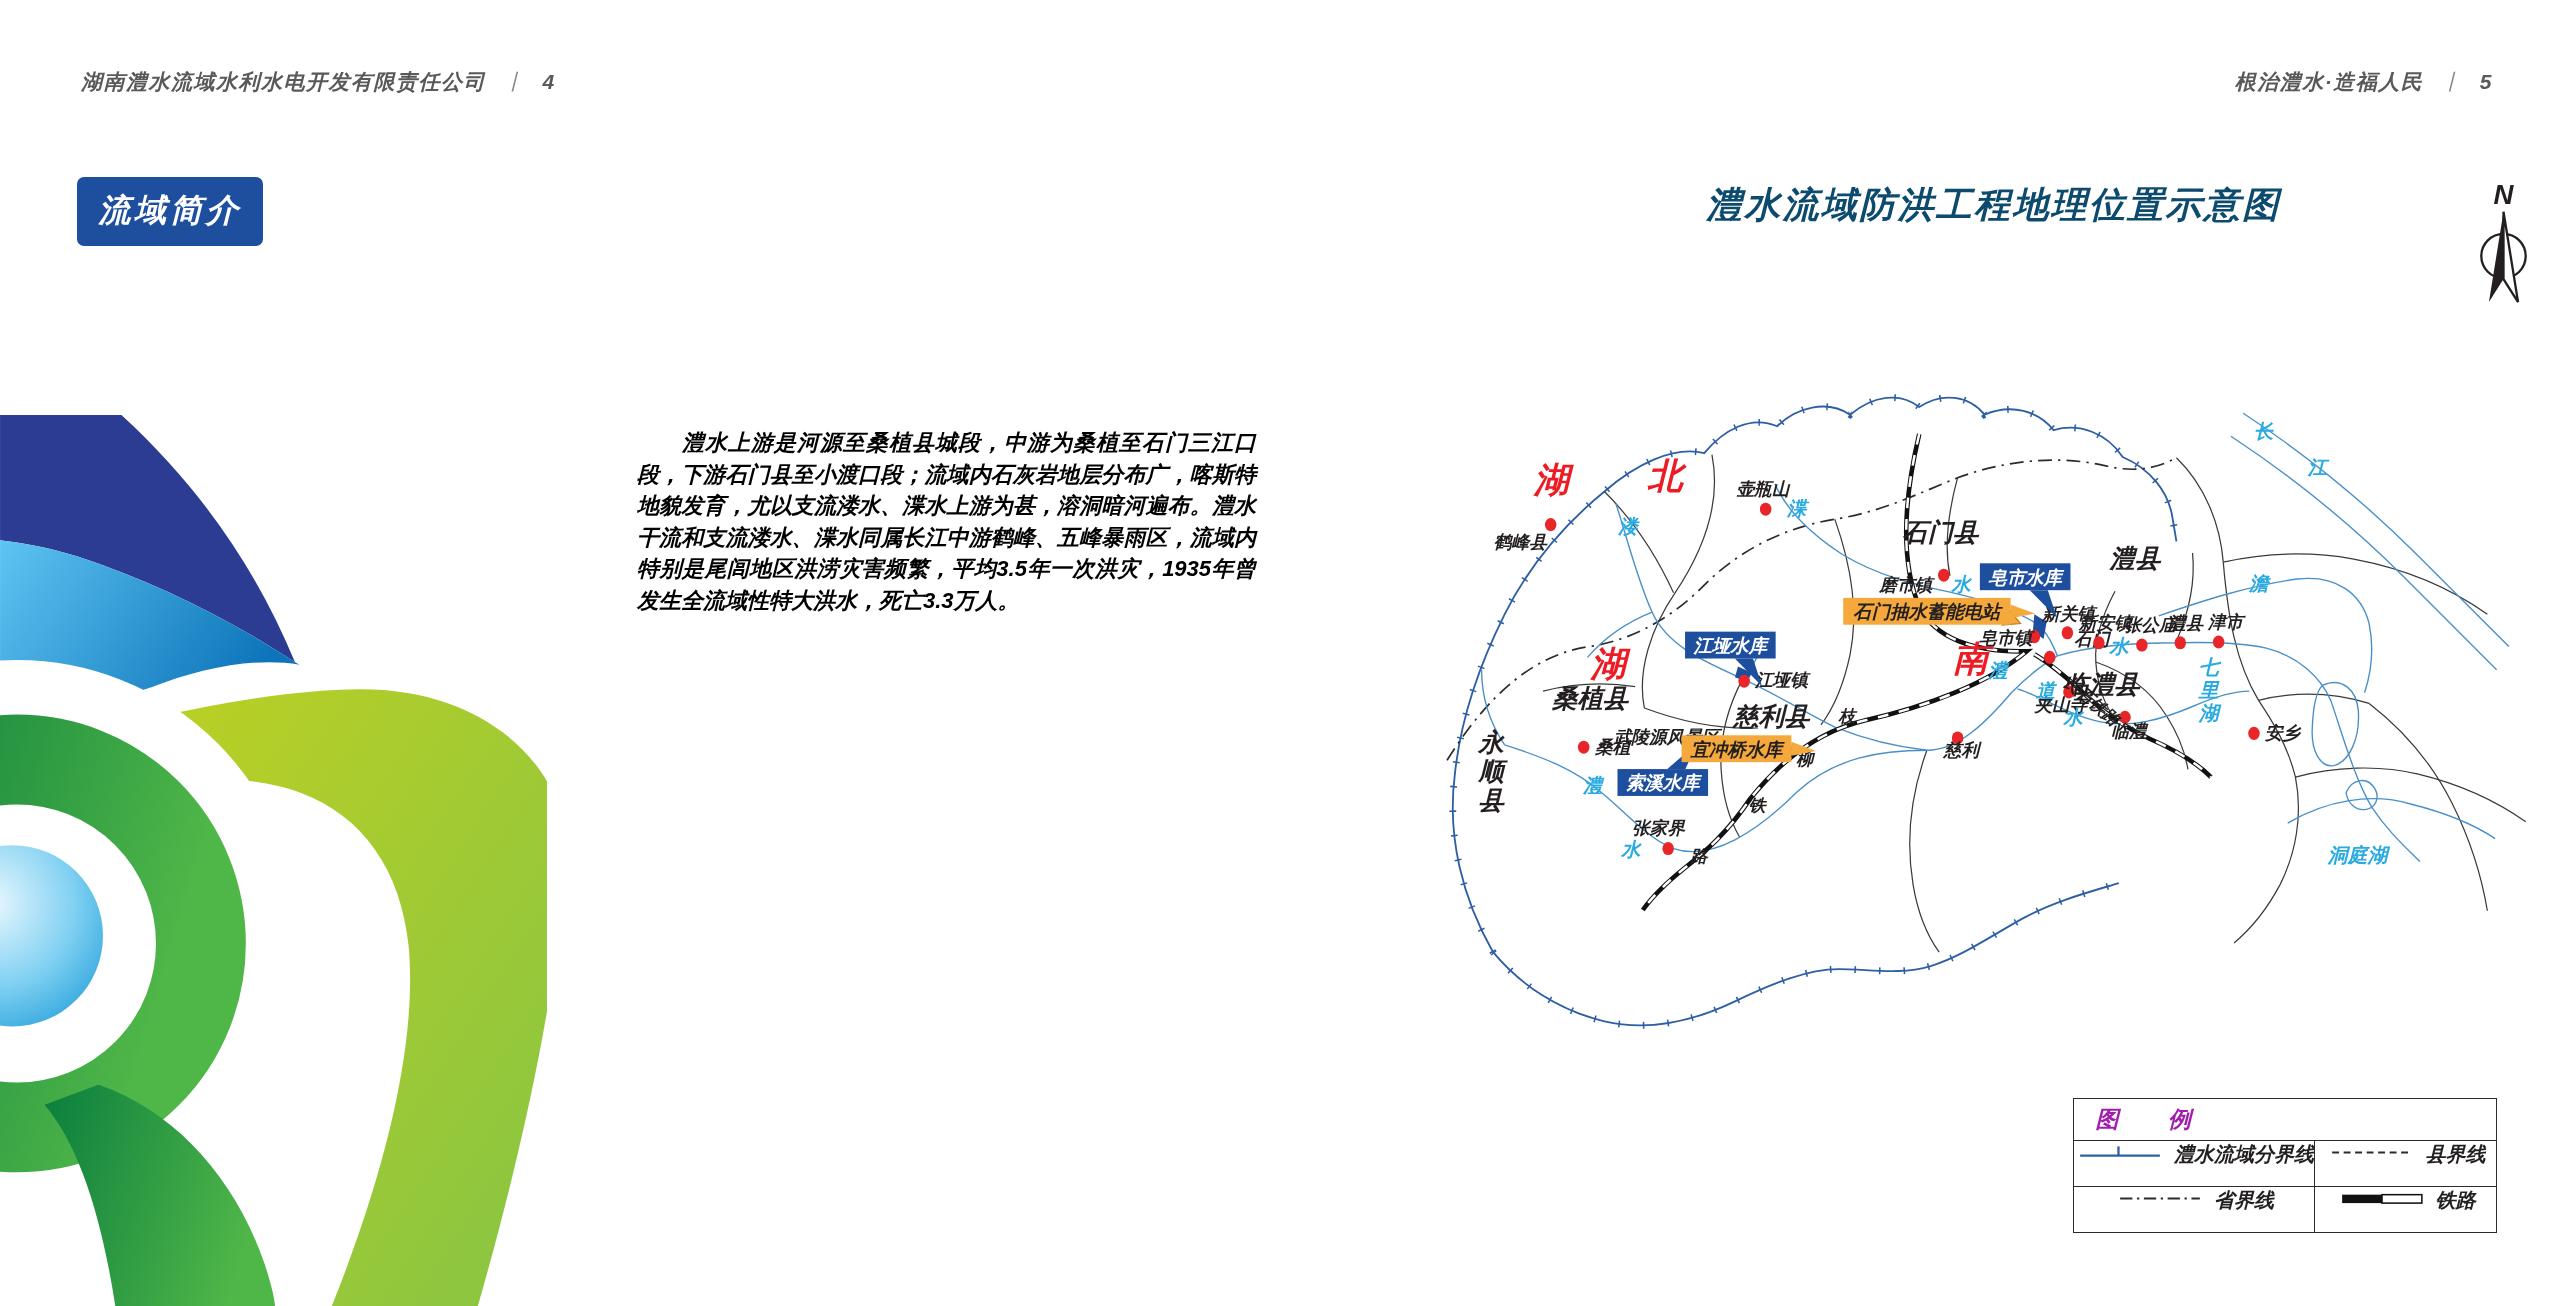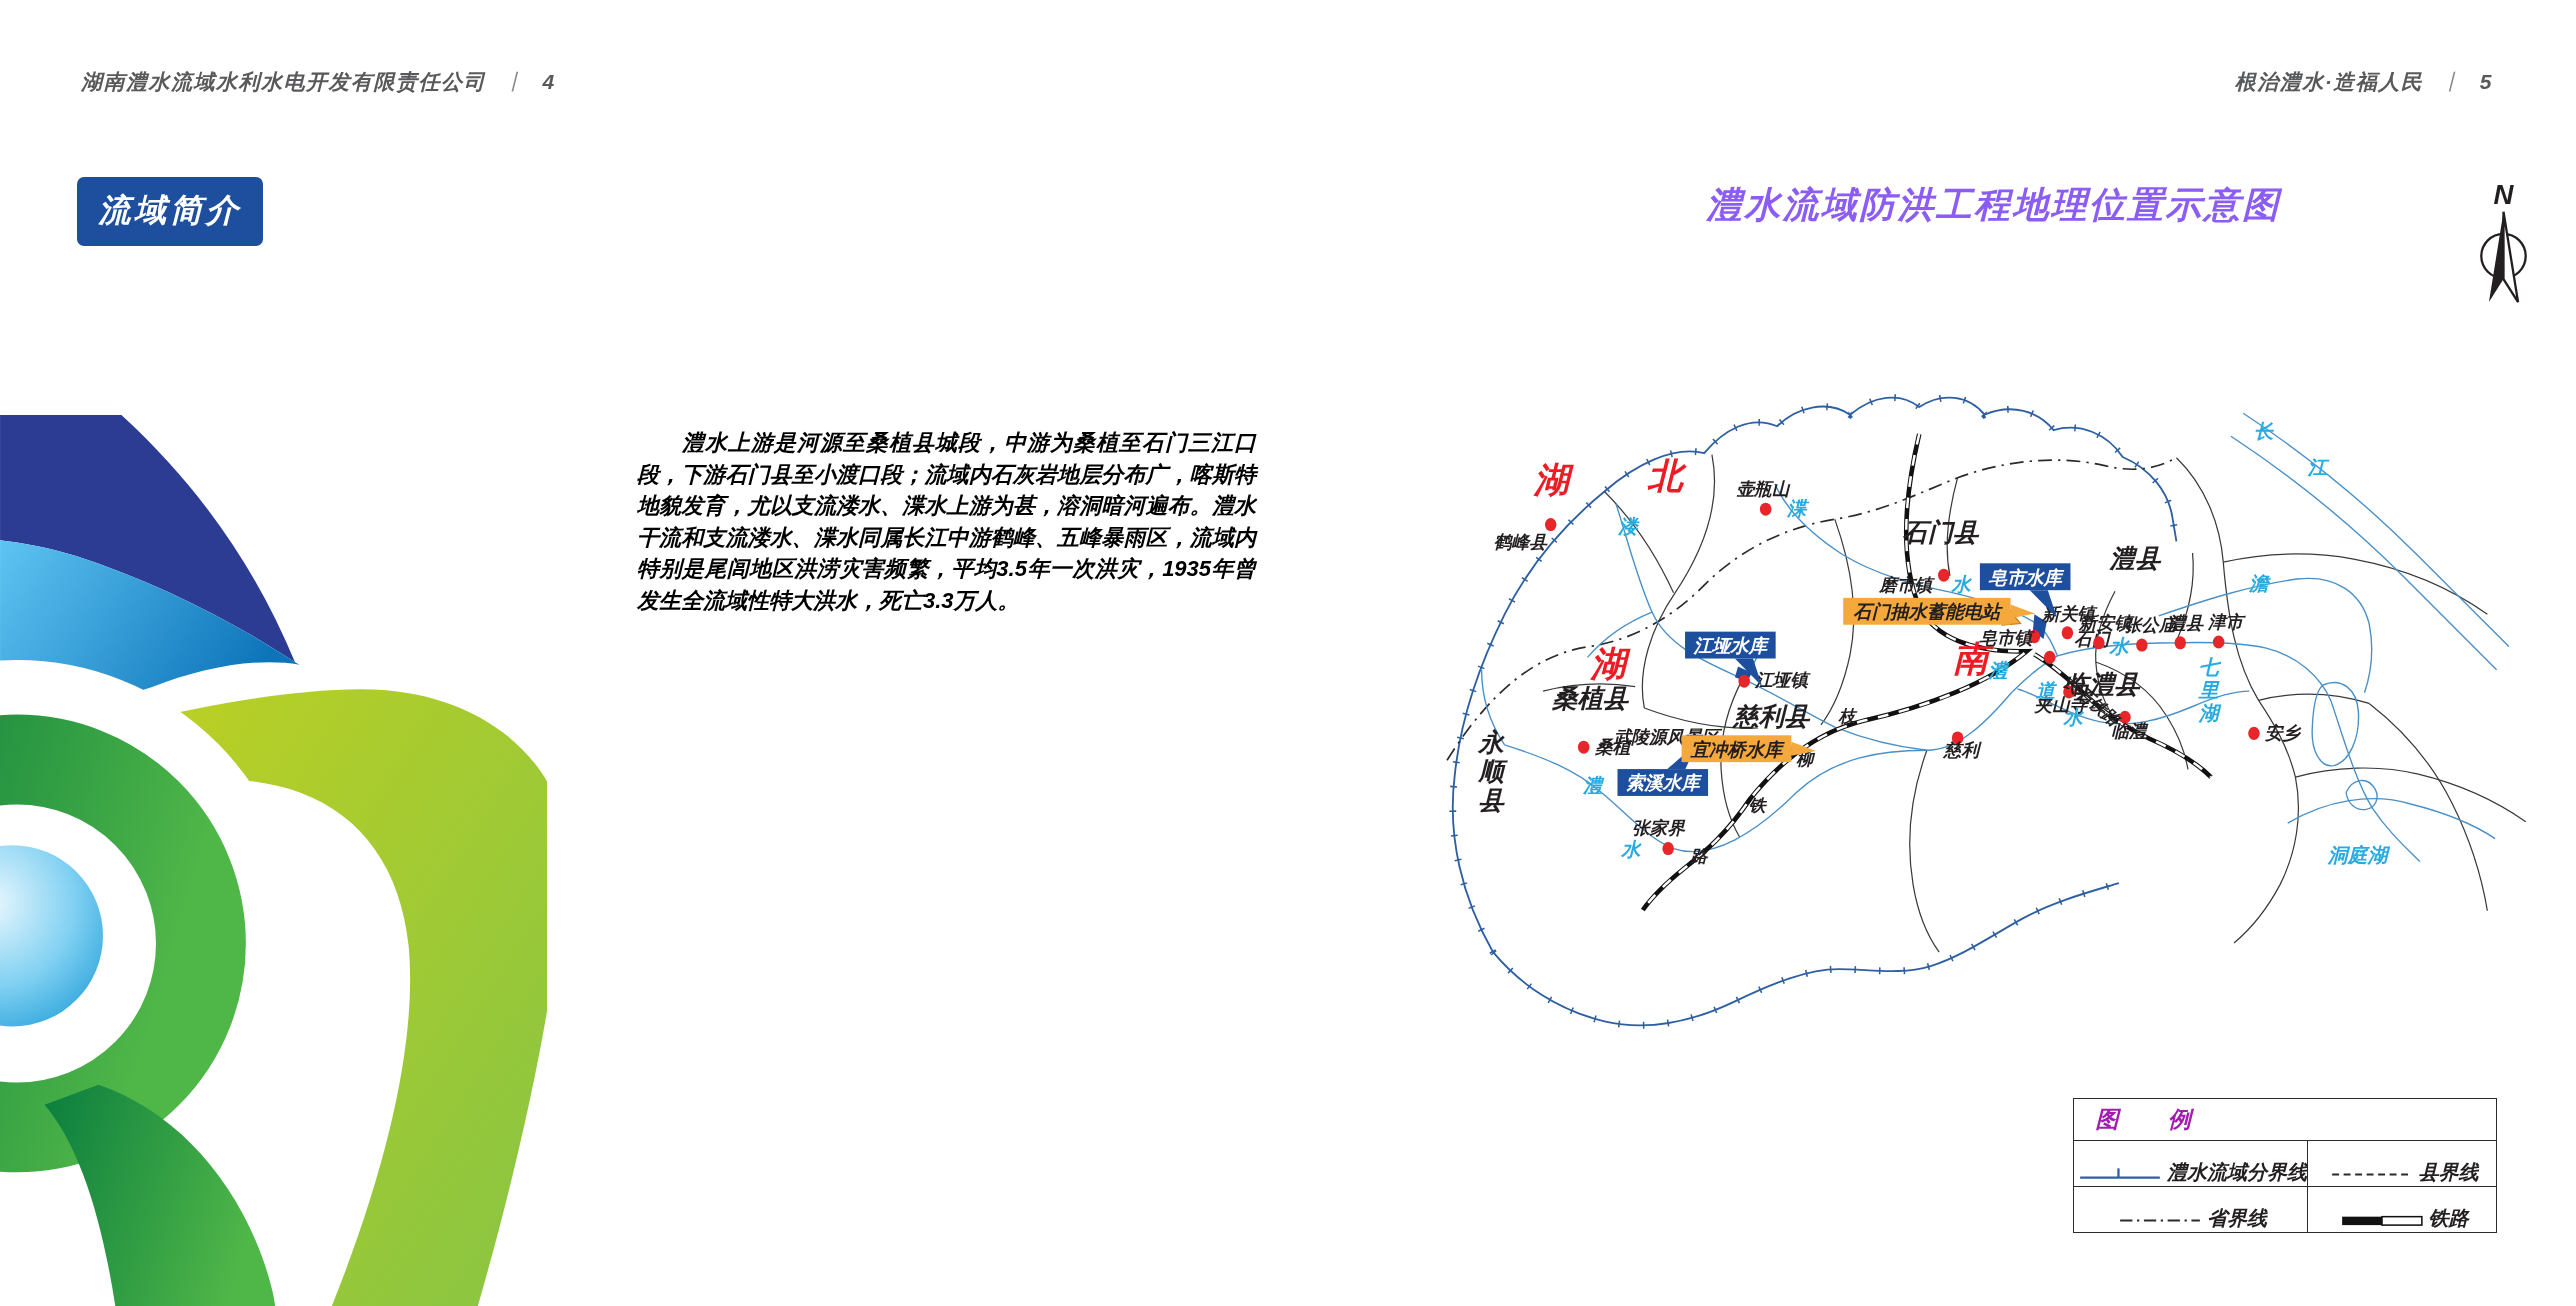--- a/index.html
+++ b/index.html
@@ -11,21 +11,21 @@
   #hdr-right{right:83px;text-align:right;}
   .hdr .sep{color:#8a8b8d;margin:0 17px;font-weight:normal;}
   
   #section-title{position:absolute;left:77px;top:177px;background:#1e4f9f;color:#fff;
                  font-size:32px;font-weight:bold;letter-spacing:3.8px;padding:12.3px 21.5px;border-radius:7px;}
   
   #paragraphs{position:absolute;left:637px;top:427px;width:619px;color:#000;}
   #paragraphs p{margin:0 0 43px 0;font-size:22px;line-height:31.5px;font-weight:bold;
                 text-align:justify;text-indent:45px;letter-spacing:0px;}
   
-  #map-title{position:absolute;left:1706px;top:181px;color:#8b5cf6;font-size:36px;
+  #map-title{position:absolute;left:1706px;top:181px;color:#0c4a6e;font-size:36px;
              font-weight:bold;letter-spacing:2.3px;white-space:nowrap;}
   
   #compass{position:absolute;left:2469px;top:178px;}
   #compass .n{font-size:36px;font-weight:bold;fill:#231f20;}
   
   #map{position:absolute;left:1420px;top:361px;}
   #map text{font-family:"Liberation Sans","DejaVu Sans",sans-serif;}
   #map .prov{font-size:46px;font-weight:bold;fill:#ed1c24;letter-spacing:2px;}
   #map .county{font-size:33px;font-weight:bold;fill:#231f20;}
   #map .place{font-size:23px;font-weight:bold;fill:#231f20;}
@@ -40,21 +40,21 @@
   .basin{fill:none;stroke:#2e5fa3;stroke-width:2.4;}
   .basin-tick{fill:none;stroke:#2e5fa3;stroke-width:9;stroke-dasharray:2 30;}
   .provline{fill:none;stroke:#2b2b2b;stroke-width:2.2;stroke-dasharray:18 8 3 8;}
   .railbase{fill:none;stroke:#111;stroke-width:6;}
   .railtop{fill:none;stroke:#fff;stroke-width:3.2;stroke-dasharray:14 14;}
   
   #legend{position:absolute;left:2073px;top:1098px;width:422px;border:1.5px solid #2b2b2b;background:#fff;}
   #legend .lg-title{height:41px;line-height:41px;text-align:left;font-size:23px;font-weight:bold;
                     letter-spacing:21.5px;color:#a21caf;border-bottom:1.5px solid #2b2b2b;text-indent:21.5px;}
   #legend .lg-grid{display:grid;grid-template-columns:1fr 1fr;}
-  #legend .lg-cell{height:45px;display:flex;align-items:flex-end;justify-content:center;gap:1px;
+  #legend .lg-cell{height:45px;display:flex;align-items:flex-start;justify-content:center;gap:8px;
                    border-bottom:1.5px solid #2b2b2b;border-right:1.5px solid #2b2b2b;}
   #legend .lg-cell:nth-child(2n){border-right:none;}
   #legend .lg-cell:nth-child(3),#legend .lg-cell:nth-child(4){border-bottom:none;}
   #legend .lg-label{font-size:20px;font-weight:bold;color:#231f20;white-space:nowrap;}
   
   #logo{position:absolute;left:0px;top:415px;}
 </style>
 </head>
 <body>
 <div id="canvas">

